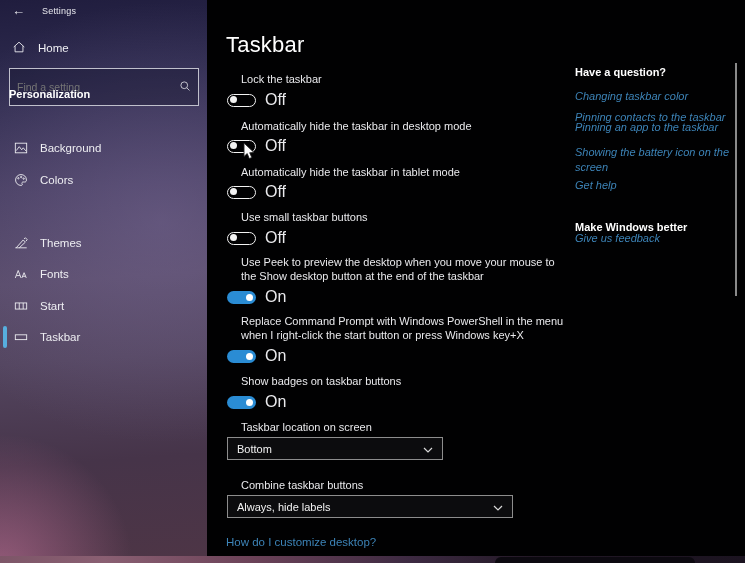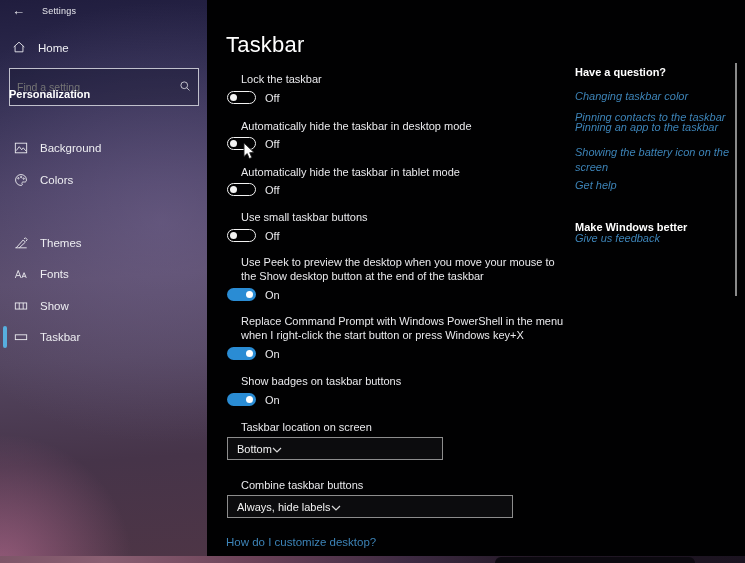--- a/index.html
+++ b/index.html
@@ -42,24 +42,24 @@
 
   
   #main { position:absolute; left:207px; top:0; width:538px; height:556px; background:#010102; }
   #page-title { position:absolute; left:19px; top:32px; color:#ffffff; font-size:22px; font-weight:300; letter-spacing:0.2px; }
   .setting-label { position:absolute; left:19px; color:#e9e9ec; font-size:11px; line-height:14px; white-space:pre-line; width:365px;margin-left:15px; }
   .toggle-row { position:absolute; left:20px; display:flex; align-items:center; gap:9px; }
   .toggle { position:relative; width:29px; height:13px; border-radius:7px; }
   .toggle.off { border:1.5px solid #f2f2f2; background:transparent; }
   .toggle.off .knob { position:absolute; left:2px; top:1.5px; width:7px; height:7px; border-radius:50%; background:#f2f2f2; }
   .toggle.on .knob { position:absolute; right:3px; top:3px; width:7px; height:7px; border-radius:50%; background:#ffffff; }
-  .toggle-state { color:#e9e9ec; font-size:11px; }
+  .toggle-state { color:#e9e9ec; font-size:16px; }
   .dropdown {
     position:absolute; left:20px; height:23px; border:1px solid #8d8d8d; background:#0c0c0e;
-    display:flex; align-items:center; 
+    display:flex; align-items:center; justify-content:space-between;
     color:#f2f2f2; font-size:11px; padding:0 9px;
   }
   .link { color:#3d84b8; font-size:11px; cursor:default; }
   #footer-link { position:absolute; left:19px; top:536px; font-size:11.5px; }
 
   
   .help-text { position:absolute; color:#ffffff; font-size:11px;font-weight:bold; }
   .help-link { position:absolute; font-size:11px; line-height:15px; white-space:pre-line;font-style:italic; }
 
   
@@ -144,21 +144,21 @@
       </span>
       <span>Fonts</span>
     </div>
     <div class="nav-item" style="top:295px">
       <span class="ico">
         <svg class="lineico" width="14" height="14" viewBox="0 0 16 16">
             <rect x="1.5" y="4.5" width="13" height="7"></rect>
             <path d="M6 4.5 V11.5 M10.5 4.5 V11.5"></path>
           </svg>
       </span>
-      <span>Show</span>
+      <span>Start</span>
     </div>
     <div class="nav-item" style="top:326px">
       <span class="ico">
         <svg class="lineico" width="14" height="14" viewBox="0 0 16 16">
             <rect x="1.5" y="5.5" width="13" height="5.5"></rect>
           </svg>
       </span>
       <span>Taskbar</span>
     </div>
     <div id="nav-accent" style="background: rgb(87, 174, 222);"></div>

